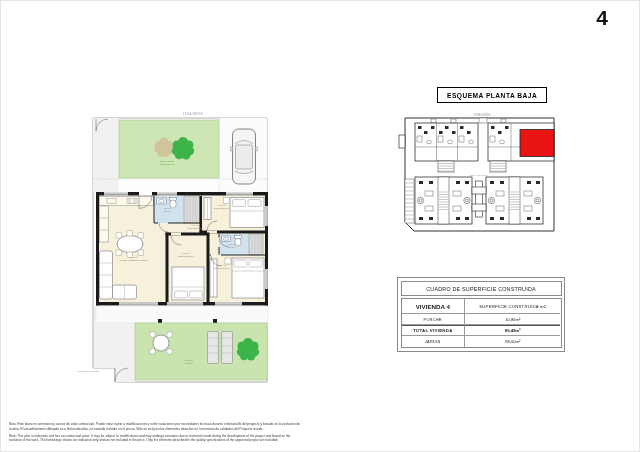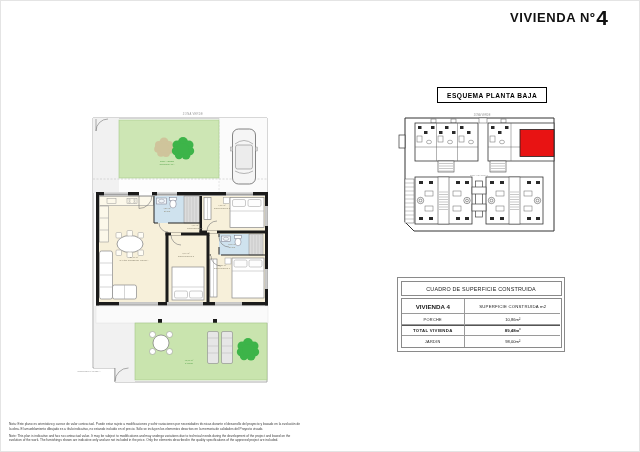--- a/index.html
+++ b/index.html
@@ -33,21 +33,20 @@
   .disclaimer p{margin:0 0 2.5px;}
   svg{position:absolute;}
   svg text{font-family:"Liberation Sans",sans-serif;}
 </style>
 </head>
 <body>
 
 <div class="page">
 
   <div class="main-title">
-    <span>VIVIENDA Nº</span>
       <span class="num">4</span>
   </div>
 
   <svg viewBox="55 100 230 300" style="left:55px;top:100px;width:230px;height:300px">
 
     <path d="M92,117 H266 V381 H114 V367 H92 Z" fill="#fdfdfd" stroke="#9a9a9a" stroke-width="0.8"></path>
     <rect x="92" y="117" width="26" height="75" fill="#f1f1f1"></rect>
     <rect x="218" y="117" width="48" height="75" fill="#fbfbfb"></rect>
     <rect x="93" y="305" width="41" height="62" fill="#f1f1f1"></rect>
     <rect x="114" y="367" width="20" height="14" fill="#f1f1f1"></rect>

